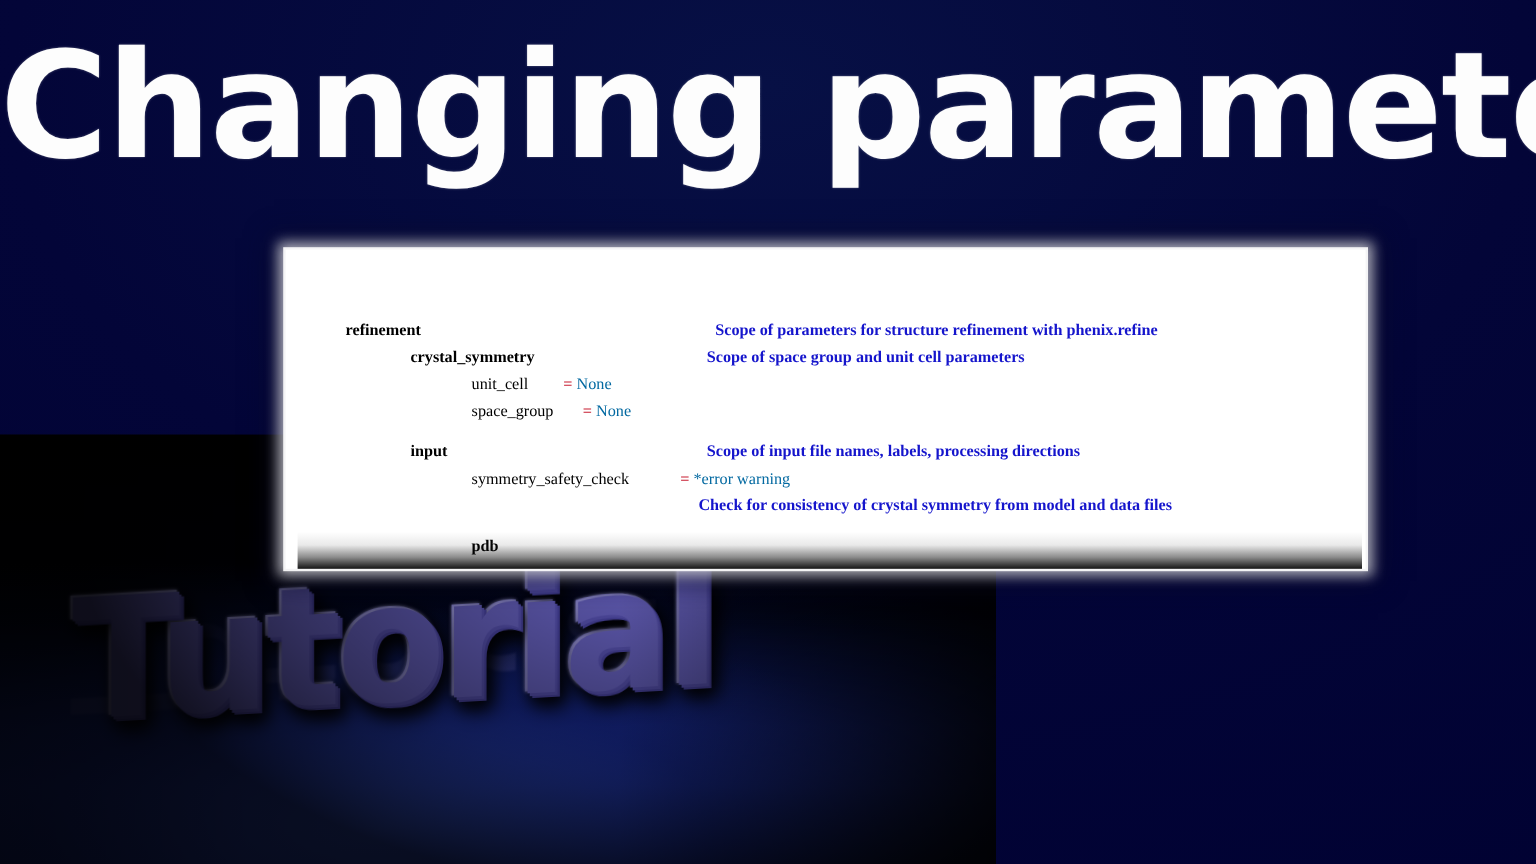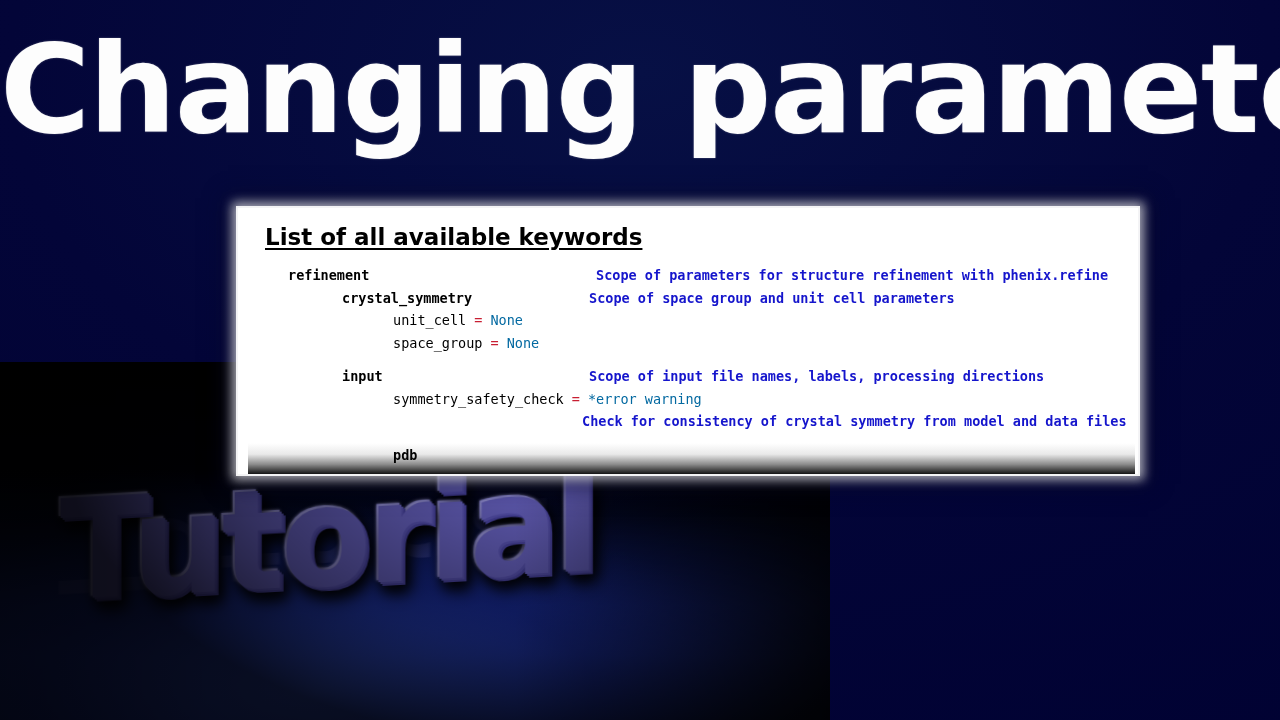--- a/index.html
+++ b/index.html
@@ -154,20 +154,21 @@
     top: 52px;
     width: 887px;
     font-family: "DejaVu Sans Mono", monospace;
     font-size: 13.5px;
     line-height: 22.5px;
     white-space: pre;
   }
   .code-row {
     position: relative;
     height: 22.5px;
+    font-family: Liberation Serif, serif;
   }
   .code-row.gap { height: 11px; }
   .kw {
     position: absolute;
     top: 0;
     color: #000000;
     font-weight: bold;
     white-space: pre;
   }
   .kw.plain { font-weight: normal; }
@@ -222,21 +223,20 @@
   <div class="tutorial-image">
     <div class="tutorial-floor"></div>
     <div class="tutorial-reflection">Tutorial</div>
     <div class="tutorial-word">Tutorial</div>
     <div class="tutorial-vignette"></div>
   </div>
 
   <div class="panel-shadow"></div>
 
   <div class="panel">
-    <div class="panel-heading">List of all available keywords</div>
     <div class="code" id="code-block"><div class="code-row"><span class="kw" style="left: 40px;">refinement</span><span class="desc" style="left: 348px;">Scope of parameters for structure refinement with phenix.refine</span></div><div class="code-row"><span class="kw" style="left: 94px;">crystal_symmetry</span><span class="desc" style="left: 341px;">Scope of space group and unit cell parameters</span></div><div class="code-row"><span class="kw plain" style="left: 145px;">unit_cell</span><span class="kw plain" style="left: 218.08px;"><span class="val-eq"> = </span><span class="val">None</span></span></div><div class="code-row"><span class="kw plain" style="left: 145px;">space_group</span><span class="kw plain" style="left: 234.32px;"><span class="val-eq"> = </span><span class="val">None</span></span></div><div class="code-row gap"></div><div class="code-row"><span class="kw" style="left: 94px;">input</span><span class="desc" style="left: 341px;">Scope of input file names, labels, processing directions</span></div><div class="code-row"><span class="kw plain" style="left: 145px;">symmetry_safety_check</span><span class="kw plain" style="left: 315.52px;"><span class="val-eq"> = </span><span class="val">*error warning</span></span></div><div class="code-row"><span class="desc" style="left: 334px;">Check for consistency of crystal symmetry from model and data files</span></div><div class="code-row gap"></div><div class="code-row"><span class="kw" style="left: 145px;">pdb</span></div><div class="code-row"><span class="kw plain" style="left: 197px;">file_name</span><span class="kw plain" style="left: 270.08px;"><span class="val-eq"> = </span><span class="val">None</span></span><span class="desc" style="left: 328px;">Model file(s) name (PDB)</span></div></div>
   </div>
 
   <div class="panel-fade-right"></div>
   <div class="panel-fade"></div>
   <div class="overlay-band"></div>
 
 </div>
 
 </body></html>

